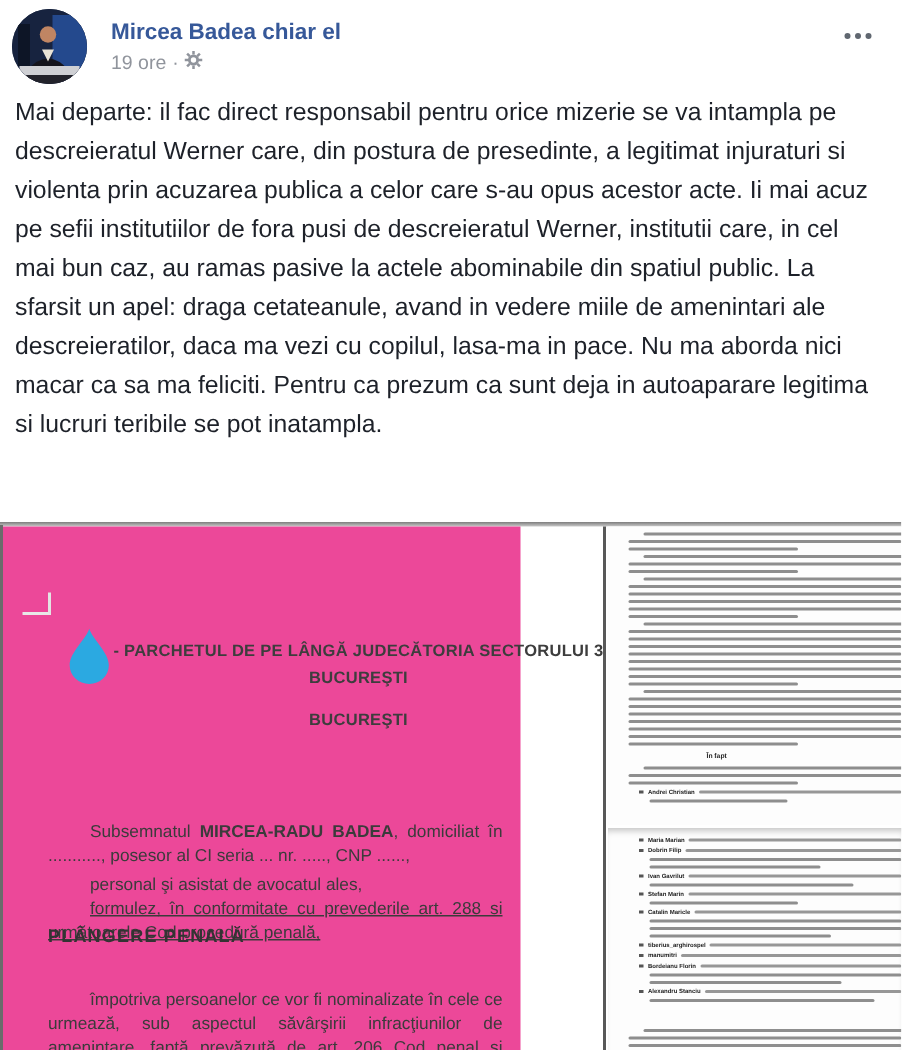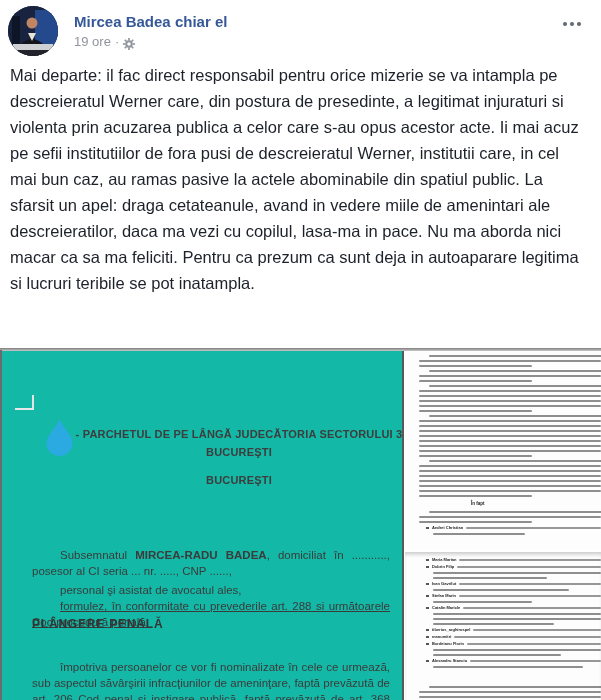--- a/index.html
+++ b/index.html
@@ -7,38 +7,38 @@
           font-family:"Liberation Sans",sans-serif;}
 
   
   .post-header{position:relative;padding:8px 12px 0 8px;height:56px;box-sizing:border-box;}
   .avatar{position:absolute;left:8px;top:6px;width:50px;height:50px;border-radius:50%;
           overflow:hidden;background:#16223a;cursor:pointer;}
   .avatar svg{display:block;width:50px;height:50px;}
   .header-text{margin-left:66px;padding-top:5px;}
   .page-name{display:inline-block;color:#365899;font-weight:700;font-size:15px;line-height:18px;
              text-decoration:none;cursor:pointer;}
-  .meta{margin-top:3px;color:#90949c;font-size:13px;line-height:16px;display:flex;align-items:flex-end;gap:4px;cursor:pointer;}
+  .meta{margin-top:3px;color:#90949c;font-size:13px;line-height:16px;display:flex;align-items:flex-start;gap:4px;cursor:pointer;}
   .meta svg{display:block;}
   .more{position:absolute;right:16px;top:18px;display:flex;gap:3px;cursor:pointer;padding:4px;}
   .more i{width:4px;height:4px;border-radius:50%;background:#606770;display:block;}
 
   
   .post-body{padding:6px 14px 0 10px;}
   .post-body p{margin:0 0 11px 0;font-size:16.5px;line-height:26px;color:#1d2129;}
 
   
   .attachment{position:absolute;left:0;top:345px;width:601px;bottom:0;cursor:pointer;background:#fff;}
   .att-top-border{position:absolute;left:0;top:3px;width:601px;height:3px;
                   background:linear-gradient(#7d7d7d,#c9c9c9);}
   .att-left-edge{position:absolute;left:0;top:5px;width:2px;bottom:0;background:#6b6b6b;}
   .scan-line{position:absolute;left:402px;top:6px;width:2px;bottom:0;background:#585858;}
 
   
-  .left-page{position:absolute;left:2px;top:6px;width:400px;bottom:0;background:#14b8a6;
+  .left-page{position:absolute;left:2px;top:6px;width:345px;bottom:0;background:#ec4899;
              color:#3f3f3f;}
   .fold-corner{position:absolute;left:13px;top:44px;width:17px;height:13px;
                border-right:2px solid #e3e3e3;border-bottom:2px solid #e8e8e8;}
   .drop{position:absolute;left:44px;top:68px;}
   .addr{position:absolute;left:72px;width:330px;text-align:center;font-size:11px;font-weight:600;
         line-height:18px;color:#3d3d3d;letter-spacing:.2px;}
   .addr1{top:74px;}
   .addr2{top:120px;}
   .dbody{position:absolute;left:30px;right:12px;margin:0;font-size:11.5px;line-height:16px;
          text-align:justify;color:#3b3b3b;}

